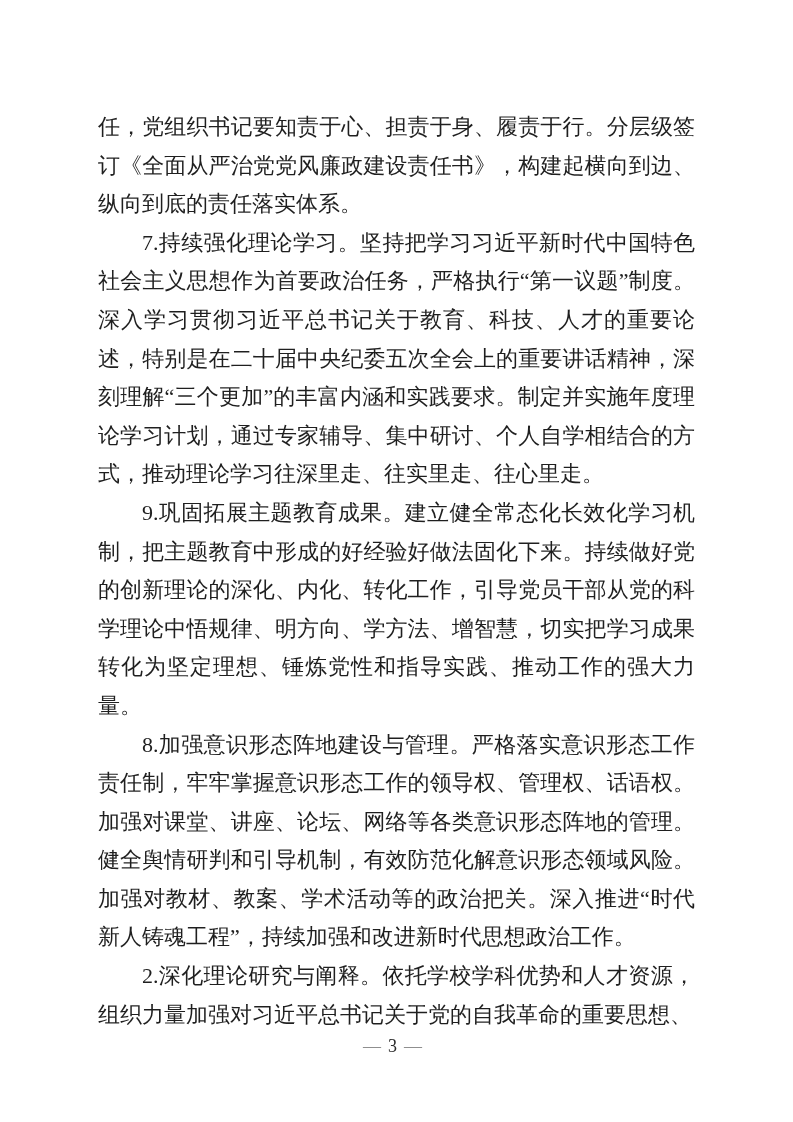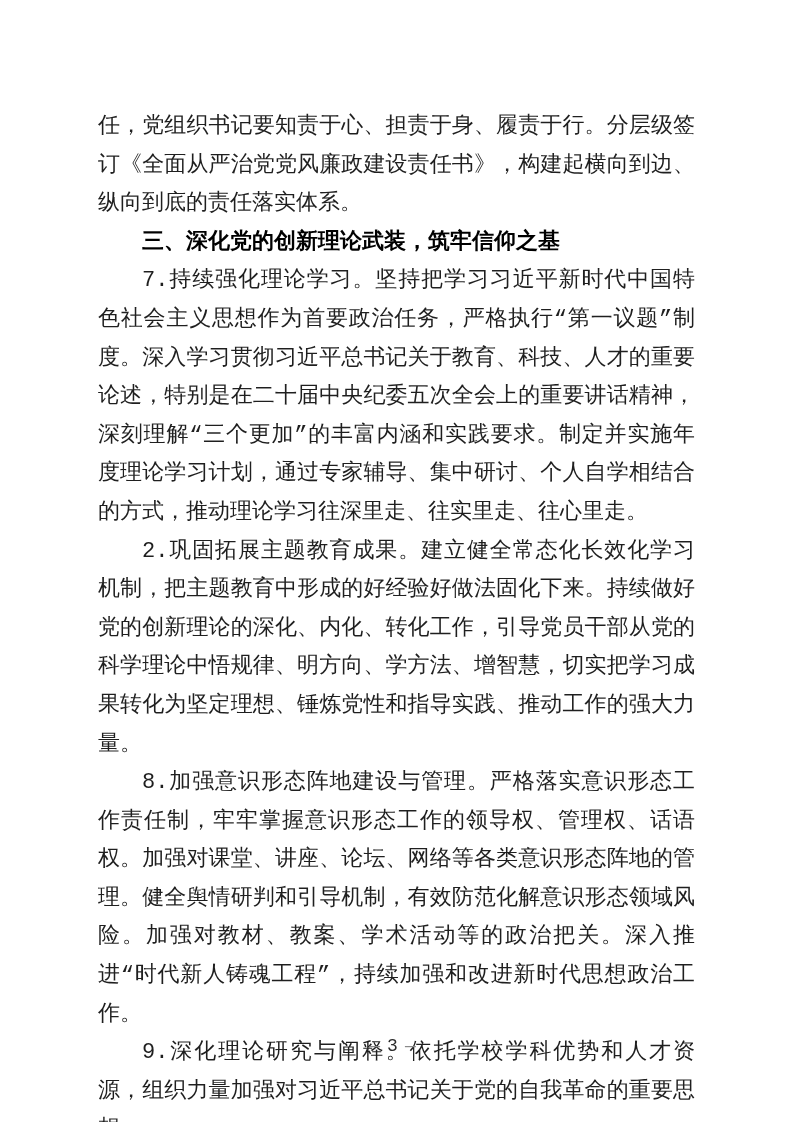--- a/index.html
+++ b/index.html
@@ -6,21 +6,21 @@
     margin: 0;
     padding: 0;
     background: #ffffff;
   }
   .page {
     position: relative;
     width: 785px;
     height: 1122px;
     background: #ffffff;
     overflow: hidden;
-    font-family: Liberation Mono, monospace;
+    font-family: Liberation Serif, serif;
   }
   .content {
     position: absolute;
     left: 98px;
     top: 108px;
     width: 597px;
   }
   .para {
     margin: 0;
     font-size: 22px;
@@ -61,23 +61,22 @@
     color: #2b2b2b;
     margin: 0 7px;
   }
 </style>
 </head>
 <body>
 
 <div class="page">
   <div class="content">
     <p class="para continuation">任，党组织书记要知责于心、担责于身、履责于行。分层级签订《全面从严治党党风廉政建设责任书》，构建起横向到边、纵向到底的责任落实体系。</p>
-    <h2 class="heading">三、深化党的创新理论武装，筑牢信仰之基</h2>
     <p class="para">7.持续强化理论学习。坚持把学习习近平新时代中国特色社会主义思想作为首要政治任务，严格执行“第一议题”制度。深入学习贯彻习近平总书记关于教育、科技、人才的重要论述，特别是在二十届中央纪委五次全会上的重要讲话精神，深刻理解“三个更加”的丰富内涵和实践要求。制定并实施年度理论学习计划，通过专家辅导、集中研讨、个人自学相结合的方式，推动理论学习往深里走、往实里走、往心里走。</p>
-    <p class="para">2.巩固拓展主题教育成果。建立健全常态化长效化学习机制，把主题教育中形成的好经验好做法固化下来。持续做好党的创新理论的深化、内化、转化工作，引导党员干部从党的科学理论中悟规律、明方向、学方法、增智慧，切实把学习成果转化为坚定理想、锤炼党性和指导实践、推动工作的强大力量。</p>
+    <p class="para">9.巩固拓展主题教育成果。建立健全常态化长效化学习机制，把主题教育中形成的好经验好做法固化下来。持续做好党的创新理论的深化、内化、转化工作，引导党员干部从党的科学理论中悟规律、明方向、学方法、增智慧，切实把学习成果转化为坚定理想、锤炼党性和指导实践、推动工作的强大力量。</p>
     <p class="para">8.加强意识形态阵地建设与管理。严格落实意识形态工作责任制，牢牢掌握意识形态工作的领导权、管理权、话语权。加强对课堂、讲座、论坛、网络等各类意识形态阵地的管理。健全舆情研判和引导机制，有效防范化解意识形态领域风险。加强对教材、教案、学术活动等的政治把关。深入推进“时代新人铸魂工程”，持续加强和改进新时代思想政治工作。</p>
-    <p class="para">9.深化理论研究与阐释。依托学校学科优势和人才资源，组织力量加强对习近平总书记关于党的自我革命的重要思想、</p>
+    <p class="para">2.深化理论研究与阐释。依托学校学科优势和人才资源，组织力量加强对习近平总书记关于党的自我革命的重要思想、</p>
   </div>
 
   <div class="footer">
     <span class="dash">—</span><span class="num">3</span><span class="dash">—</span>
   </div>
 </div>
 
 </body></html>

